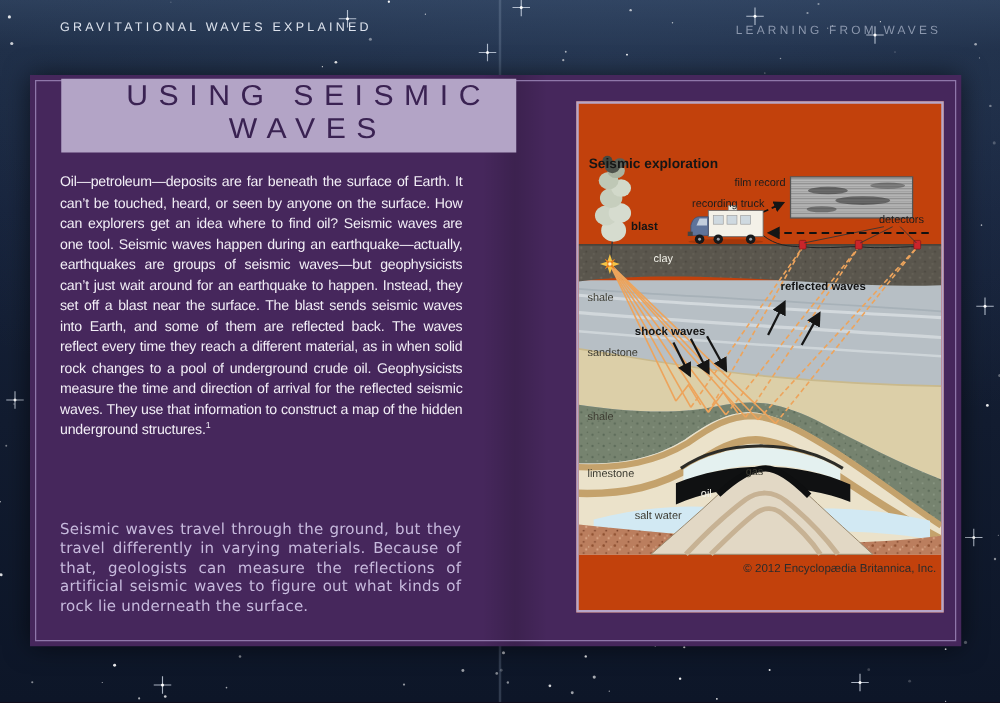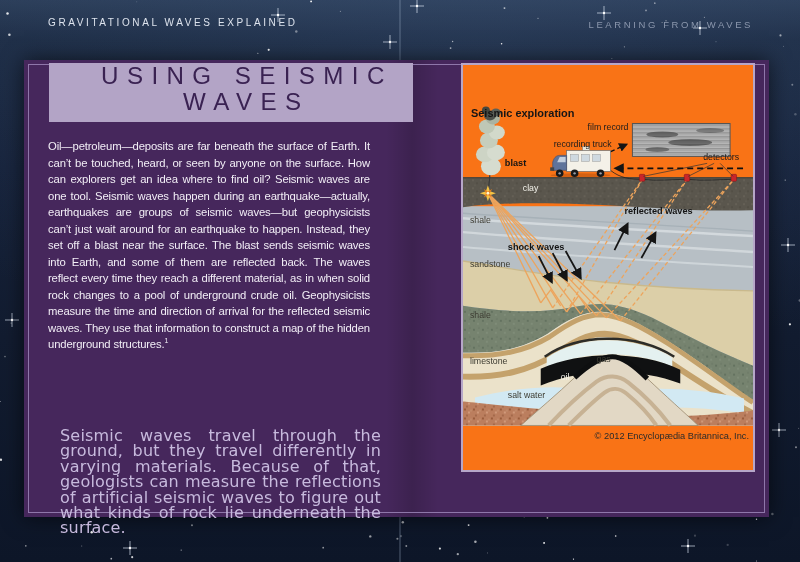--- a/index.html
+++ b/index.html
@@ -27,26 +27,26 @@
 
   .title-box{position:absolute;left:25px;top:3px;width:333px;height:59px;
     background:var(--title_box);display:flex;flex-direction:column;align-items:center;padding-left:31px;}
   .title-line{color:var(--title_text);font-size:23px;font-weight:400;letter-spacing:8px;
     line-height:26px;white-space:nowrap;transform:scaleX(1.05);}
 
   .body-text{position:absolute;left:24px;top:78px;width:322px;margin:0;
     color:var(--body_text);font-size:11.3px;line-height:16.5px;text-align:justify;
     letter-spacing:-0.15px;}
   .body-text sup{font-size:7px;line-height:0;}
-  .caption-text{position:absolute;left:24px;top:356px;width:321px;margin:12px;
+  .caption-text{position:absolute;left:24px;top:356px;width:321px;margin:0;
     color:var(--caption_text);font-family:"DejaVu Sans",sans-serif;
-    font-size:16px;line-height:15.4px;text-align:justify;letter-spacing:.2px;}
-
-  .diagram-panel{position:absolute;left:437px;top:3px;width:290px;height:405px;
-    background:#f97316;border:2px solid var(--white_box_border);}
+    font-size:12px;line-height:15.4px;text-align:justify;letter-spacing:.2px;}
+
+  .diagram-panel{position:absolute;left:437px;top:21px;width:290px;height:405px;
+    background:#c2410c;border:2px solid var(--white_box_border);}
   .diagram-panel svg{display:block;width:100%;height:100%;}
 
   
   .t-title{font:700 11px "Liberation Sans",sans-serif;fill:#151515;}
   .t-label{font:400 8.8px "Liberation Sans",sans-serif;fill:#1c1c1c;}
   .t-bold{font:700 9.2px "Liberation Sans",sans-serif;fill:#141414;}
   .t-layer{font:400 8.8px "Liberation Sans",sans-serif;fill:#3c3b31;}
   .t-white{font:400 8.8px "Liberation Sans",sans-serif;fill:#f3f2ea;}
   .t-credit{font:400 9.3px "Liberation Sans",sans-serif;fill:#2b2b2b;}
   .ray{stroke:var(--ray_orange);stroke-width:1.3;fill:none;}

